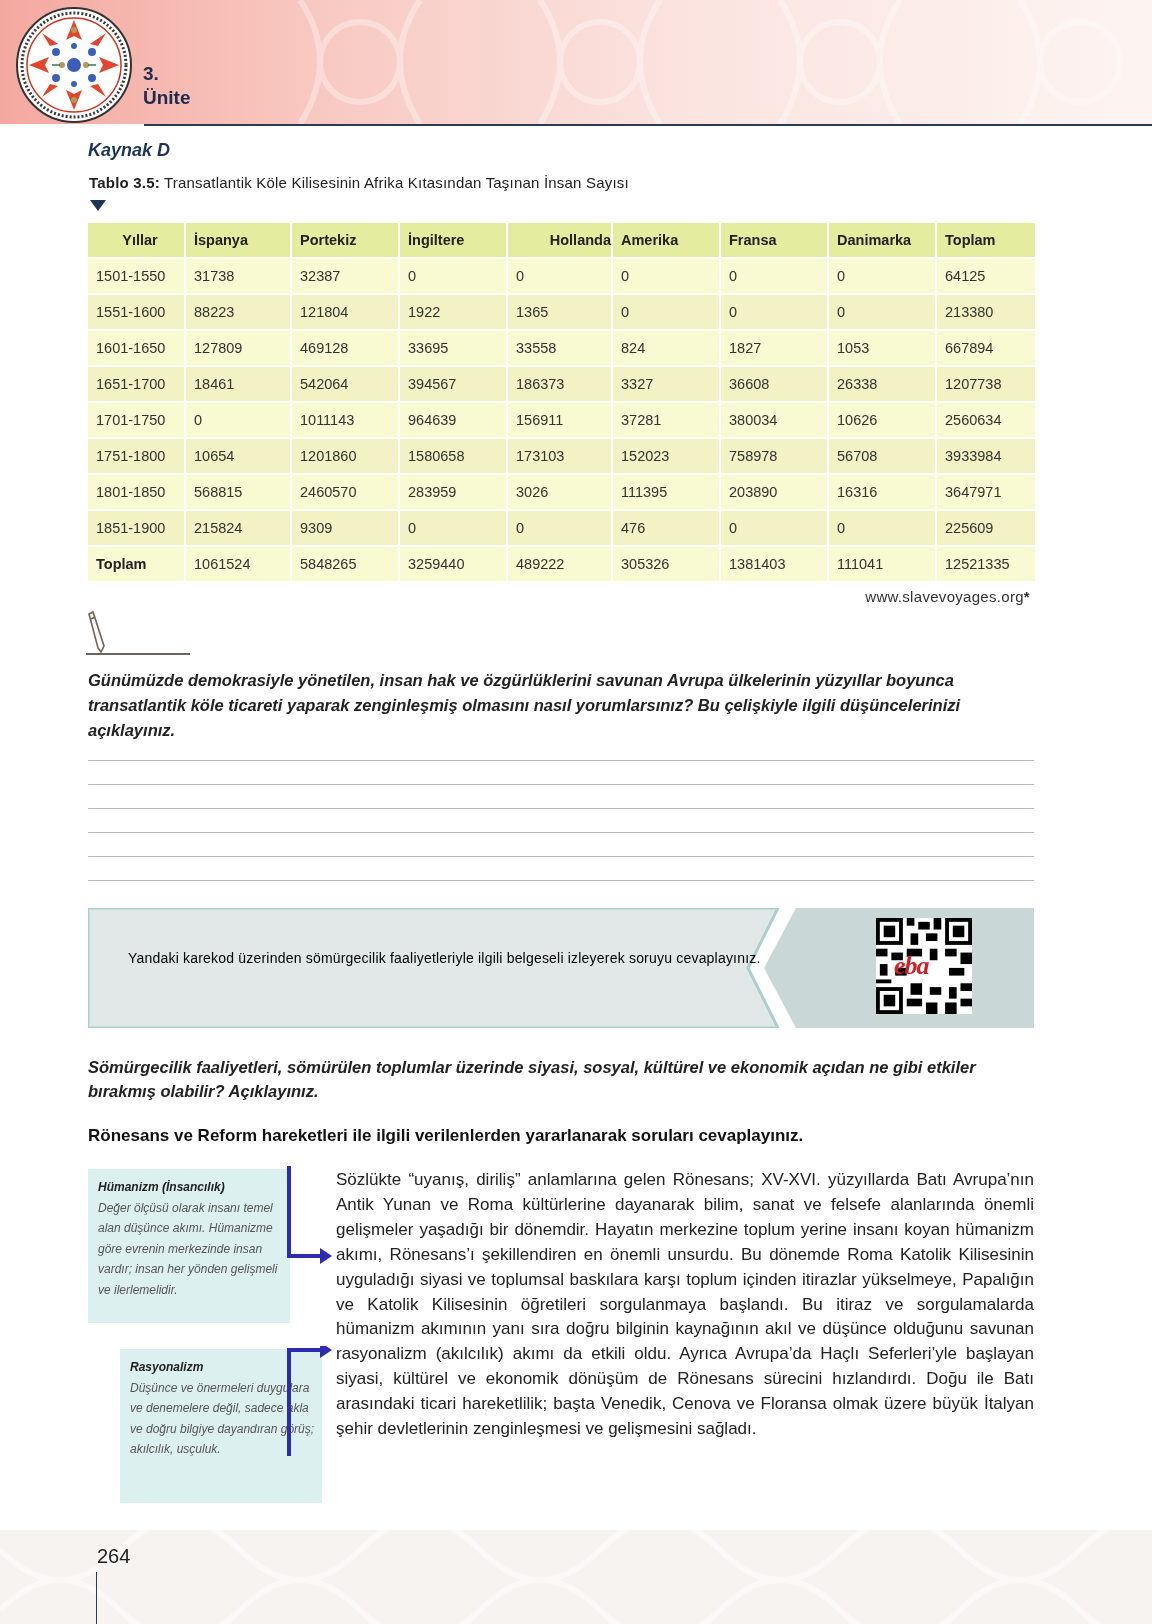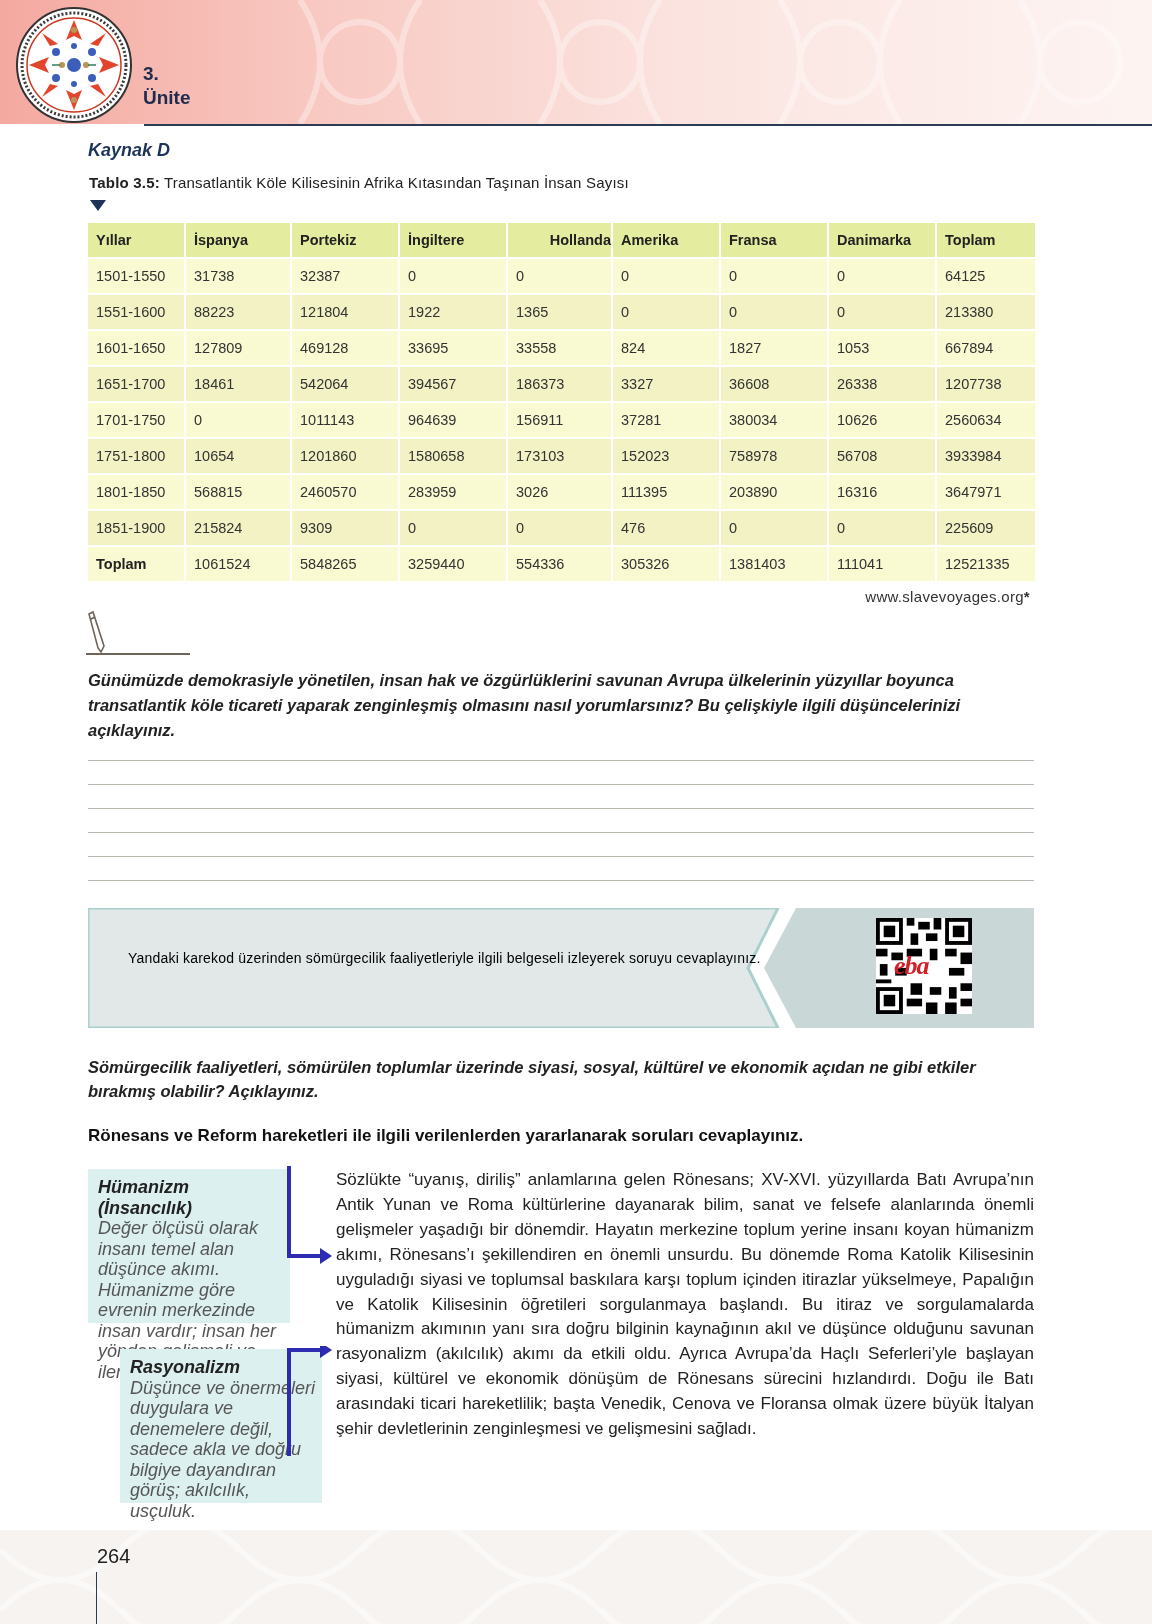--- a/index.html
+++ b/index.html
@@ -22,21 +22,21 @@
 
   
   table.data { position: absolute; left: 88px; top: 221px; width: 947px; border-collapse: collapse; font-size: 14.5px; }
   table.data th, table.data td { border-left: 2px solid #ffffff; border-top: 2px solid #ffffff; padding: 0 0 0 8px; text-align: left; height: 34px; color: #333; }
   table.data th:first-child, table.data td:first-child { border-left: none; }
   table.data th { background: #e4ed9f; font-weight: bold; color: #222; height: 34px; }
   table.data tr:nth-child(odd) td { background: #f9f9d2; }
   table.data tr:nth-child(even) td { background: #f2f2c4; }
   table.data tr.total td { font-weight: normal; }
   table.data tr.total td:first-child { font-weight: bold; color: #222; }
-  table.data .c0 { width: 88px; } table.data .c1 { width: 96px; } table.data .c2 { width: 98px; }
+  table.data .c0 { width: 88px; text-align: center; } table.data .c1 { width: 96px; } table.data .c2 { width: 98px; }
   table.data .c3 { width: 98px; } table.data .c4 { width: 95px; text-align: right; } table.data .c5 { width: 98px; }
   table.data .c6 { width: 98px; } table.data .c7 { width: 98px; }
 
   .source { position: absolute; right: 122px; top: 588px; font-size: 15px; color: #333; letter-spacing: .3px; }
 
   .pencil { position: absolute; left: 86px; top: 610px; width: 104px; height: 46px; }
 
   .q1 { position: absolute; left: 88px; top: 668px; width: 950px; font-size: 16.5px; font-weight: bold; font-style: italic; color: #222; line-height: 25px; }
   .answer-lines { position: absolute; left: 88px; top: 760px; width: 946px; }
   .answer-lines div { height: 1px; background: #bdb8b0; margin-bottom: 23px; }
@@ -44,21 +44,21 @@
   
   .qr-wrap { position: absolute; left: 88px; top: 908px; width: 946px; height: 120px; }
   .qr-text { position: absolute; left: 40px; top: 40px; width: 640px; font-size: 14px; color: #000000; line-height: 20px; letter-spacing: .2px; }
   .qr-right { position: absolute; left: 0; top: 0; width: 946px; height: 120px; }
   .qr-code { position: absolute; left: 788px; top: 10px; width: 96px; height: 96px; background: #fff; }
   .eba { position: absolute; left: 806px; top: 43px; font-family: "Liberation Serif", serif; font-style: italic; font-weight: bold; color: #d32027; font-size: 26px; letter-spacing: -1px; }
 
   .q2 { position: absolute; left: 88px; top: 1055px; width: 950px; font-size: 16.5px; font-weight: bold; font-style: italic; color: #222; line-height: 24px; }
   .instr { position: absolute; left: 88px; top: 1126px; font-size: 17px; font-weight: bold; color: #111; }
 
-  .def-box { position: absolute; left: 88px; width: 202px; background: #dcf0ef; padding: 8px 6px 18px 10px; box-sizing: border-box; font-size: 18px; line-height: 20.5px; color: #555; font-style: italic; }
+  .def-box { position: absolute; left: 88px; width: 202px; background: #dcf0ef; padding: 8px 6px 18px 10px; box-sizing: border-box; font-size: 12px; line-height: 20.5px; color: #555; font-style: italic; }
   .def-box .t { font-weight: bold; color: #222; }
   .def1 { top: 1169px; height: 154px; }
   .def2 { top: 1349px; height: 154px; margin-left: 32px; }
   .bracket { position: absolute; }
 
   .para { position: absolute; left: 336px; top: 1168px; width: 698px; font-size: 17px; line-height: 24.9px; color: #222; text-align: justify; }
 
   .footer { position: absolute; left: 0; top: 1530px; width: 1152px; height: 94px; background: #f6f3f0; }
   .footer-pattern { position: absolute; left: 0; top: 1530px; width: 1152px; height: 94px; opacity: .5; }
   .page-num { position: absolute; left: 89px; top: 1545px; font-size: 20px; color: #222; margin-left: 8px; }
@@ -220,21 +220,21 @@
         <td>476</td>
         <td>0</td>
         <td>0</td>
         <td>225609</td>
       </tr>
       <tr class="total">
         <td>Toplam</td>
         <td>1061524</td>
         <td>5848265</td>
         <td>3259440</td>
-        <td>554336</td>
+        <td>489222</td>
         <td>305326</td>
         <td>1381403</td>
         <td>111041</td>
         <td>12521335</td>
       </tr>
     </tbody>
 </table>
 
 <div class="source"><span>www.slavevoyages.org</span><b>*</b></div>
 

